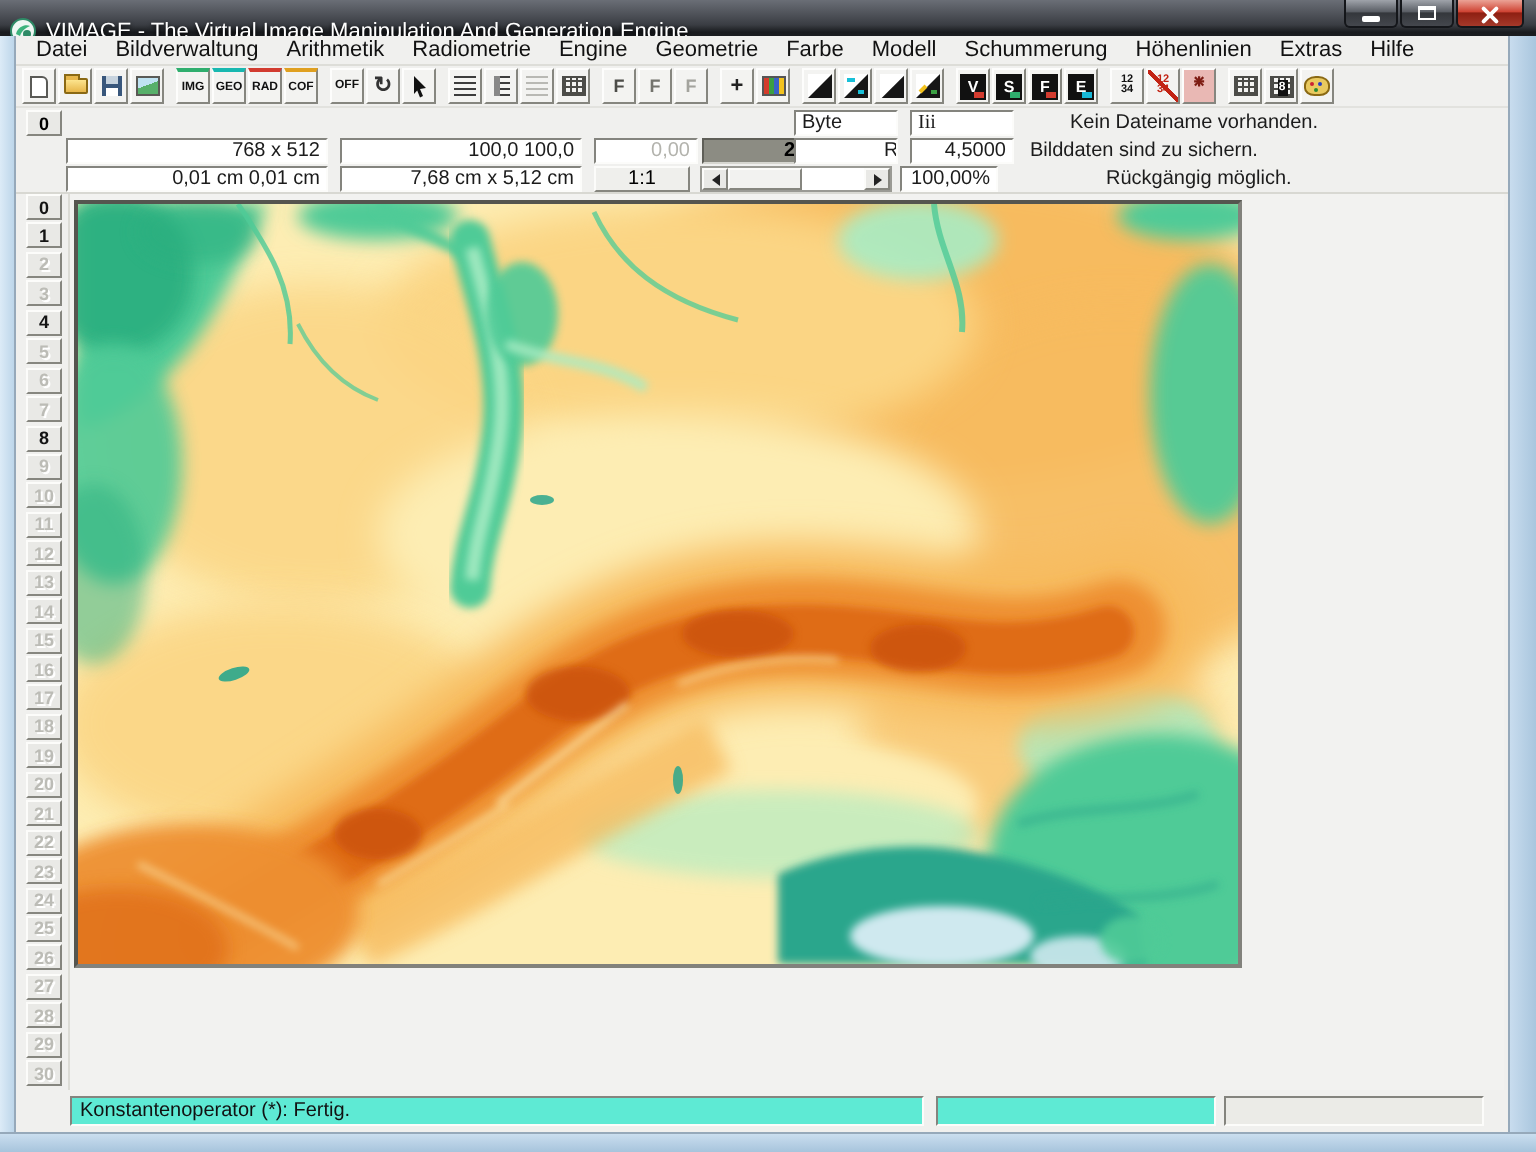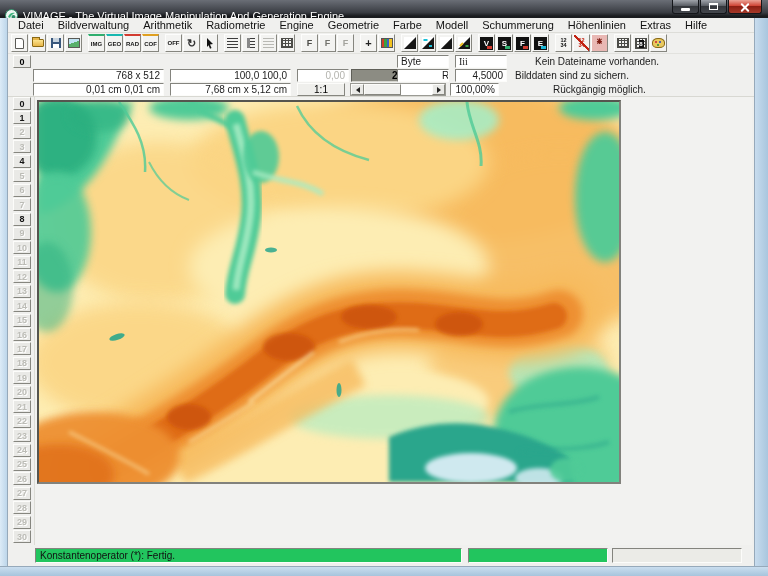--- a/index.html
+++ b/index.html
@@ -92,21 +92,21 @@
   .sidebar { position:absolute; left:0; top:79px; width:26px; bottom:21px; background:#f0f0ee; display:flex; flex-direction:column; gap:1.45px; padding:0 0 0 5px; }
   .num { width:18px; height:13px; flex:none; background:#e9e9e6; border:1px solid; border-color:#fcfcfa #86867f #86867f #fcfcfa;
     font-size:9px; font-weight:bold; color:#141414; display:flex; align-items:center; justify-content:center; }
   .num.disabled { color:#bcbcb6; text-shadow:1px 1px 0 #ffffff; }
 
   .canvas { position:absolute; left:26px; right:2px; top:79px; bottom:21px; background:#f2f2f0; border-left:1px solid #dcdcd6; }
   .map { position:absolute; left:2px; top:3px; width:584px; height:384px; border:2px solid; border-color:#55554f #82827c #82827c #55554f; background:#fdedb3; }
   .map svg { display:block; }
 
   
-  .sfld { position:absolute; height:15px; background:#22c55e; border:1px solid; border-color:#84847e #fcfcfa #fcfcfa #84847e;
+  .sfld { position:absolute; height:15px; background:#5eead4; border:1px solid; border-color:#84847e #fcfcfa #fcfcfa #84847e;
     font-size:10px; line-height:13px; padding:0 4px; color:#111; white-space:nowrap; overflow:hidden; }
   .sfld.gray { background:#ebebe7; }
 </style>
 </head>
 <body>
 
 <div class="titlebar">
   <svg width="13" height="13" viewBox="0 0 13 13">
     <circle cx="6.5" cy="6.5" r="6" fill="#eef6f2" stroke="#2e8a66"></circle>
     <path d="M3,8 C4,4 8,3 10,4 C8,5 6,6 5,9 Z" fill="#3cb37c"></path>

